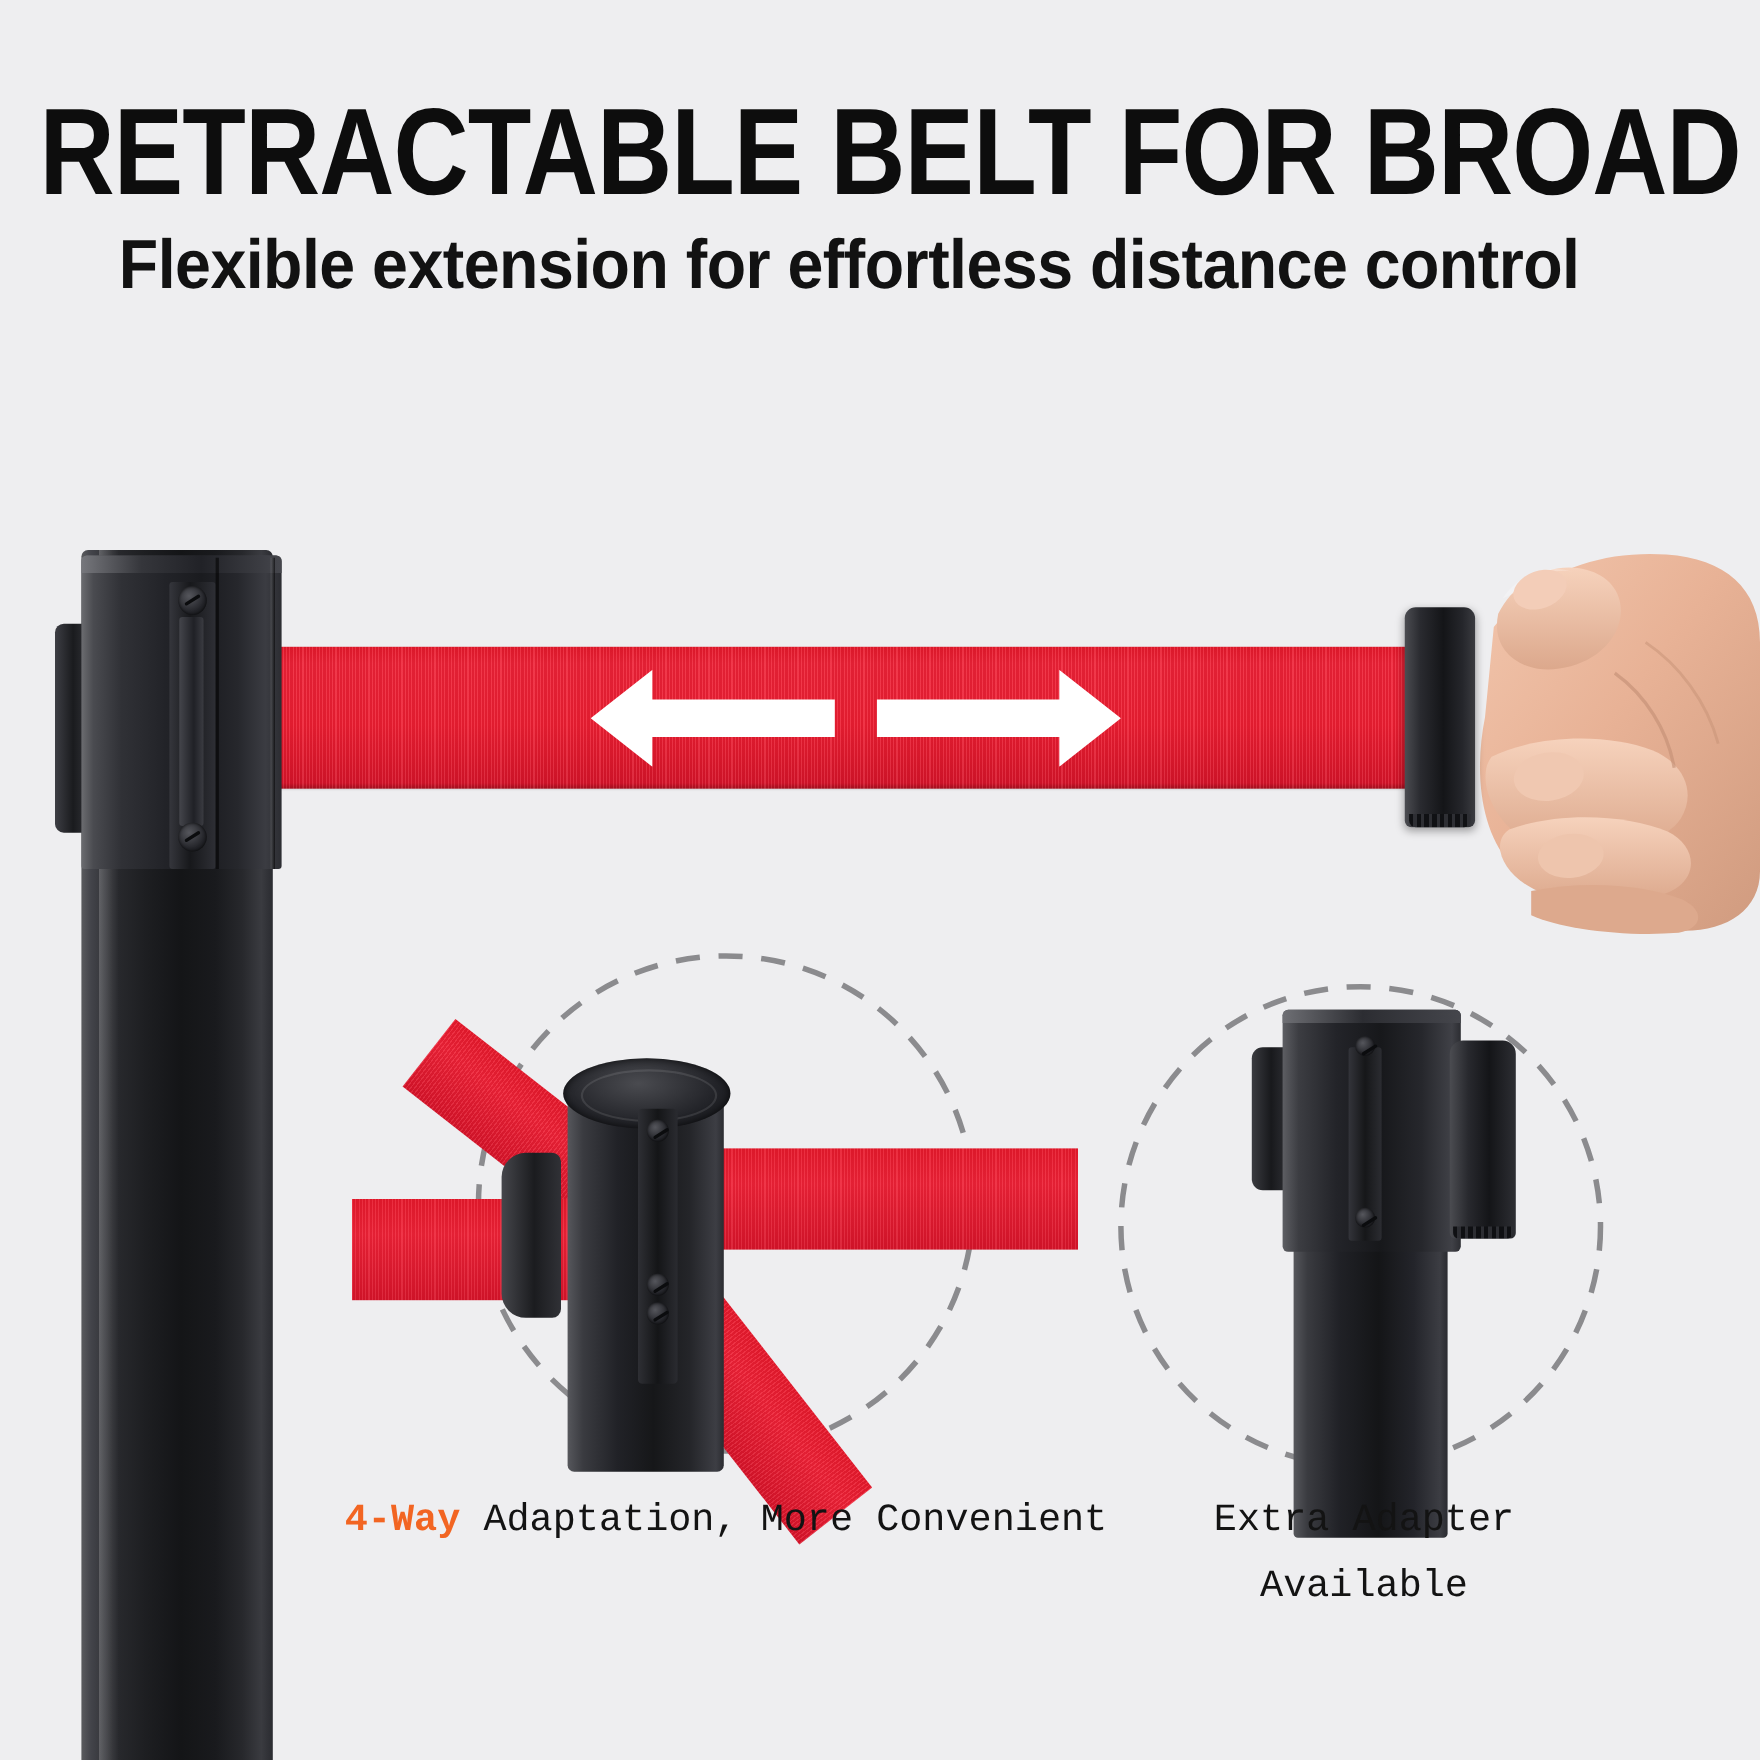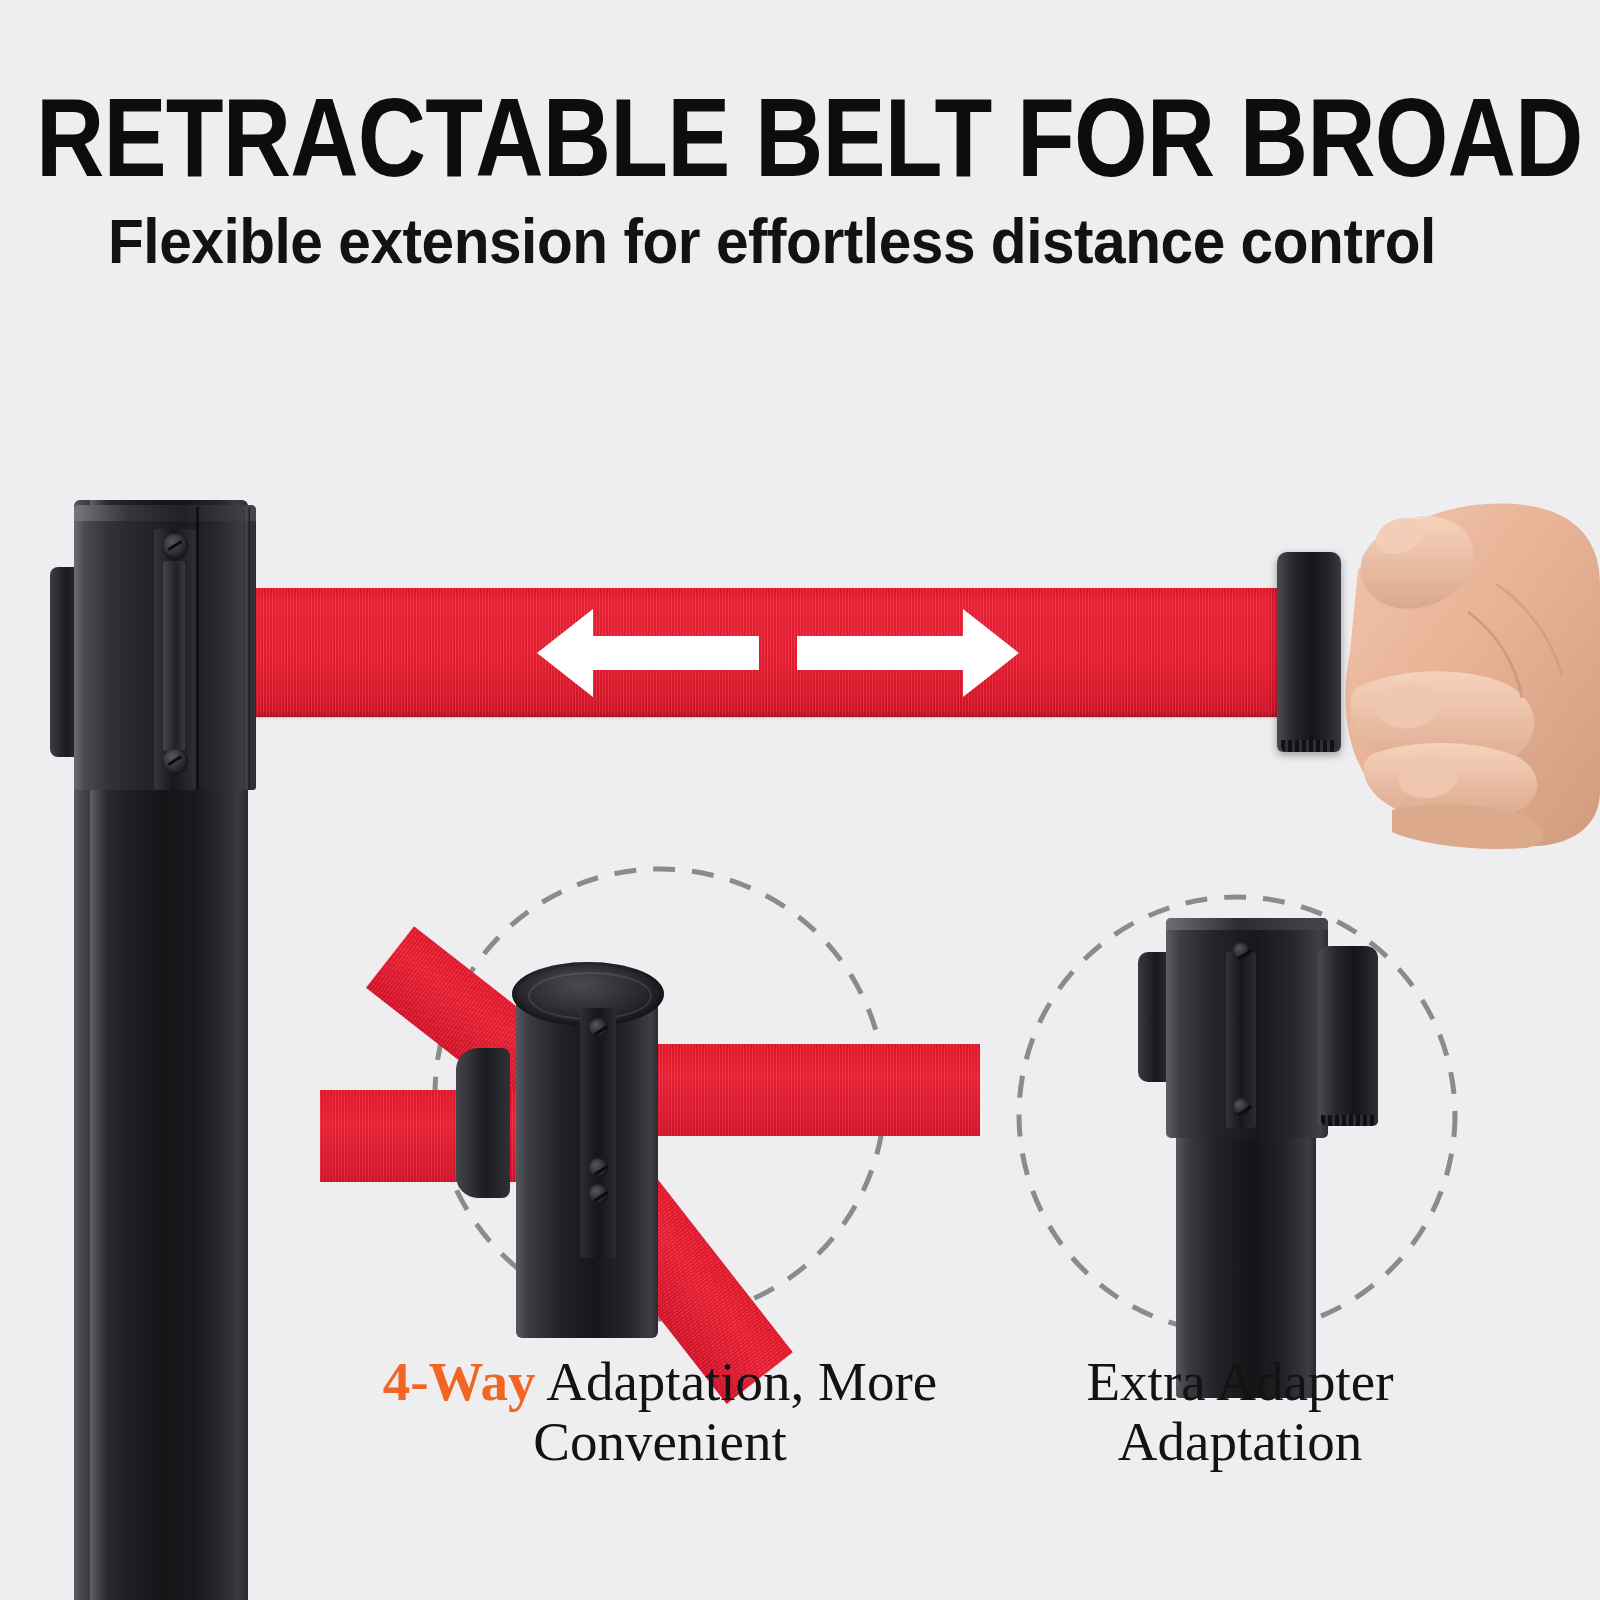--- a/index.html
+++ b/index.html
@@ -133,22 +133,22 @@
     background:repeating-linear-gradient(to right,#101114 0 4px,#2e2f34 4px 7px);
     border-radius:0 0 6px 6px;
   }
   .hand{position:absolute;left:1300px;top:492px;width:300px;height:360px;z-index:5;}
 
   
   .callout{position:absolute;}
   .dashring{position:absolute;left:0;top:0;}
   .cap{
     position:absolute;text-align:center;
-    font-family:Liberation Serif, serif;
-    font-size:55px;line-height:60px;color:#131313;font-weight:400;
+    font-family:Liberation Mono, monospace;
+    font-size:35px;line-height:60px;color:#131313;font-weight:400;
   }
   .cap b{color:#f26522;font-weight:700;}
   .cap-left{left:300px;top:1352px;width:720px;}
   .cap-right{left:1020px;top:1352px;width:440px;}
 
   
   .z1{position:absolute;left:420px;top:858px;width:480px;height:480px;}
   .z1 .beltSeg{position:absolute;background:
       repeating-linear-gradient(to right,rgba(255,255,255,.09) 0 1px, rgba(0,0,0,.05) 1px 3px),
       linear-gradient(to bottom,#e8192c,#ef2237 35%,#d9142a 100%);}
@@ -328,15 +328,15 @@
     <div class="shaft"></div>
     <div class="clipL"></div>
     <div class="headblk"></div>
     <div class="headlip"></div>
     <div class="railv"></div>
     <div class="adapter"></div>
     <div class="screw s1"></div>
     <div class="screw s2"></div>
   </div>
 
-  <div class="cap cap-right">Extra Adapter Adaptation</div>
+  <div class="cap cap-right">Extra Adapter Available</div>
 
 </div>
 
 </body></html>

